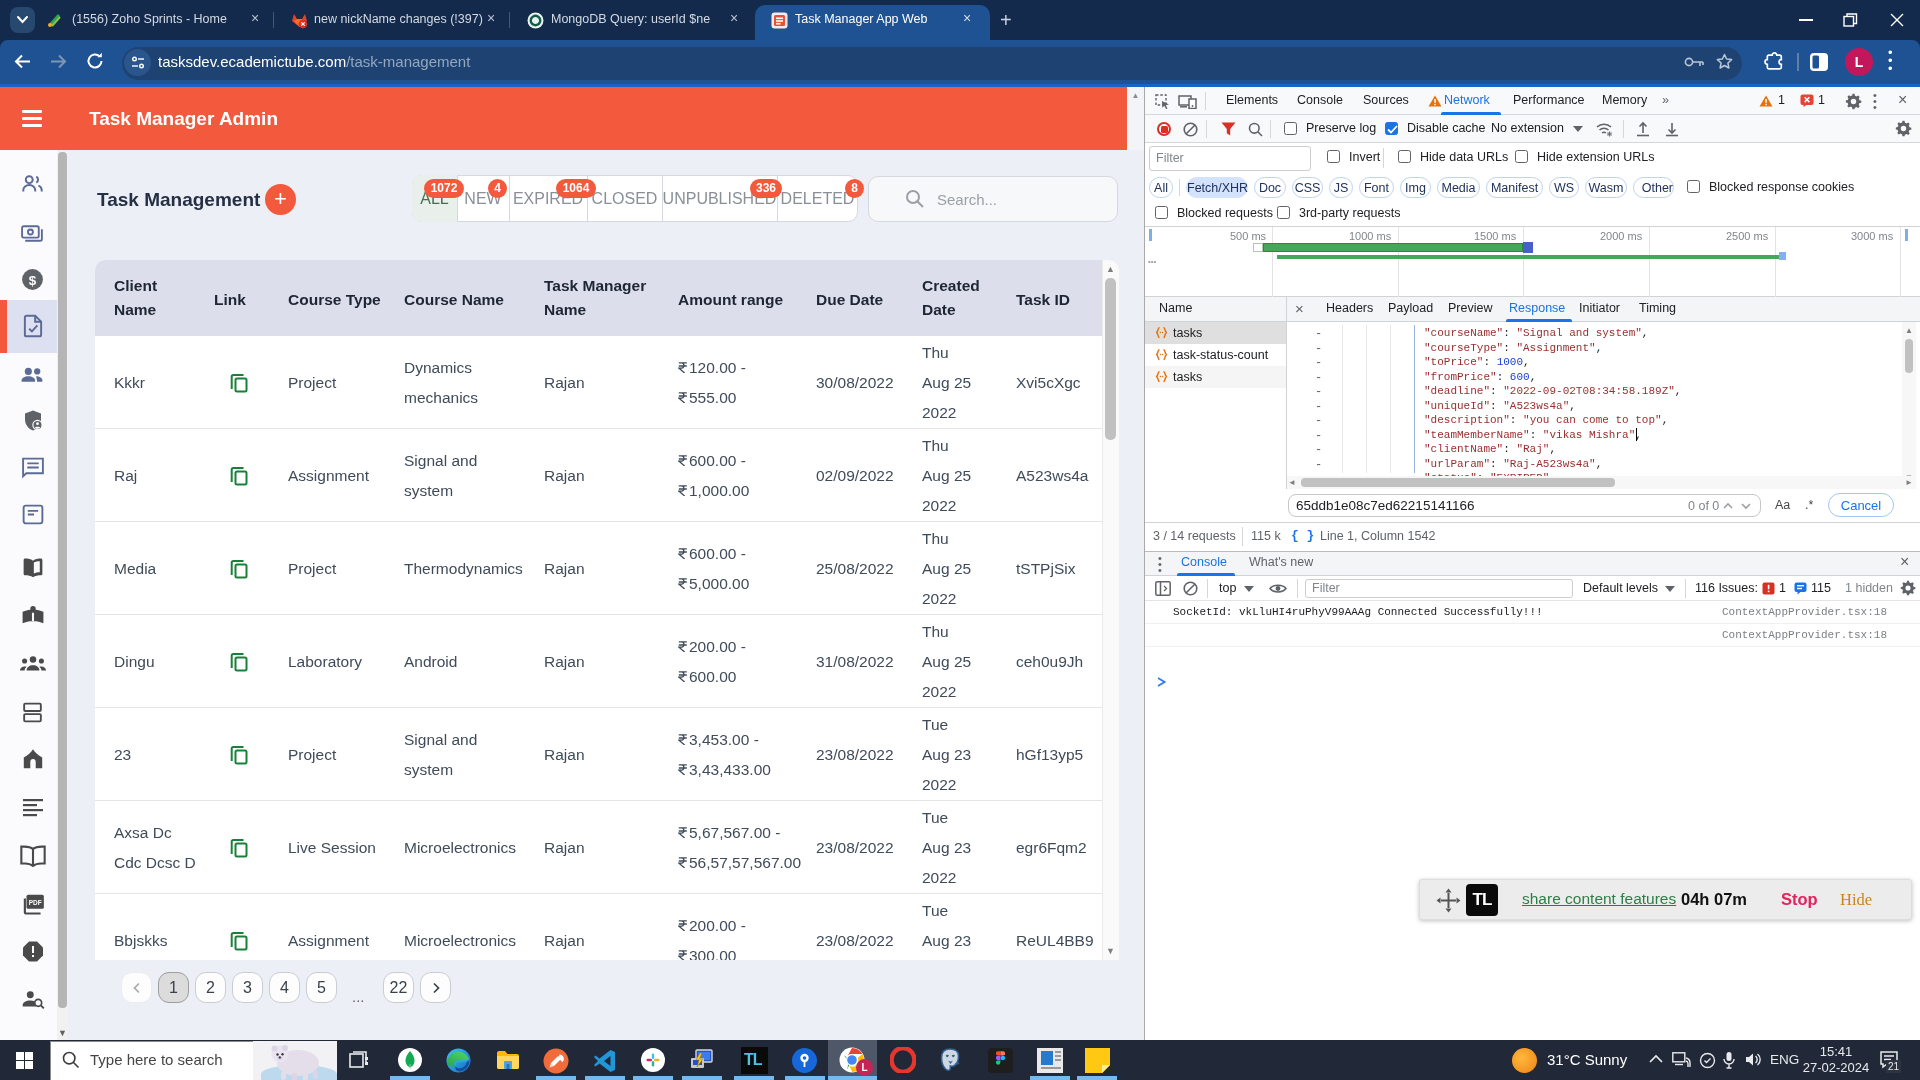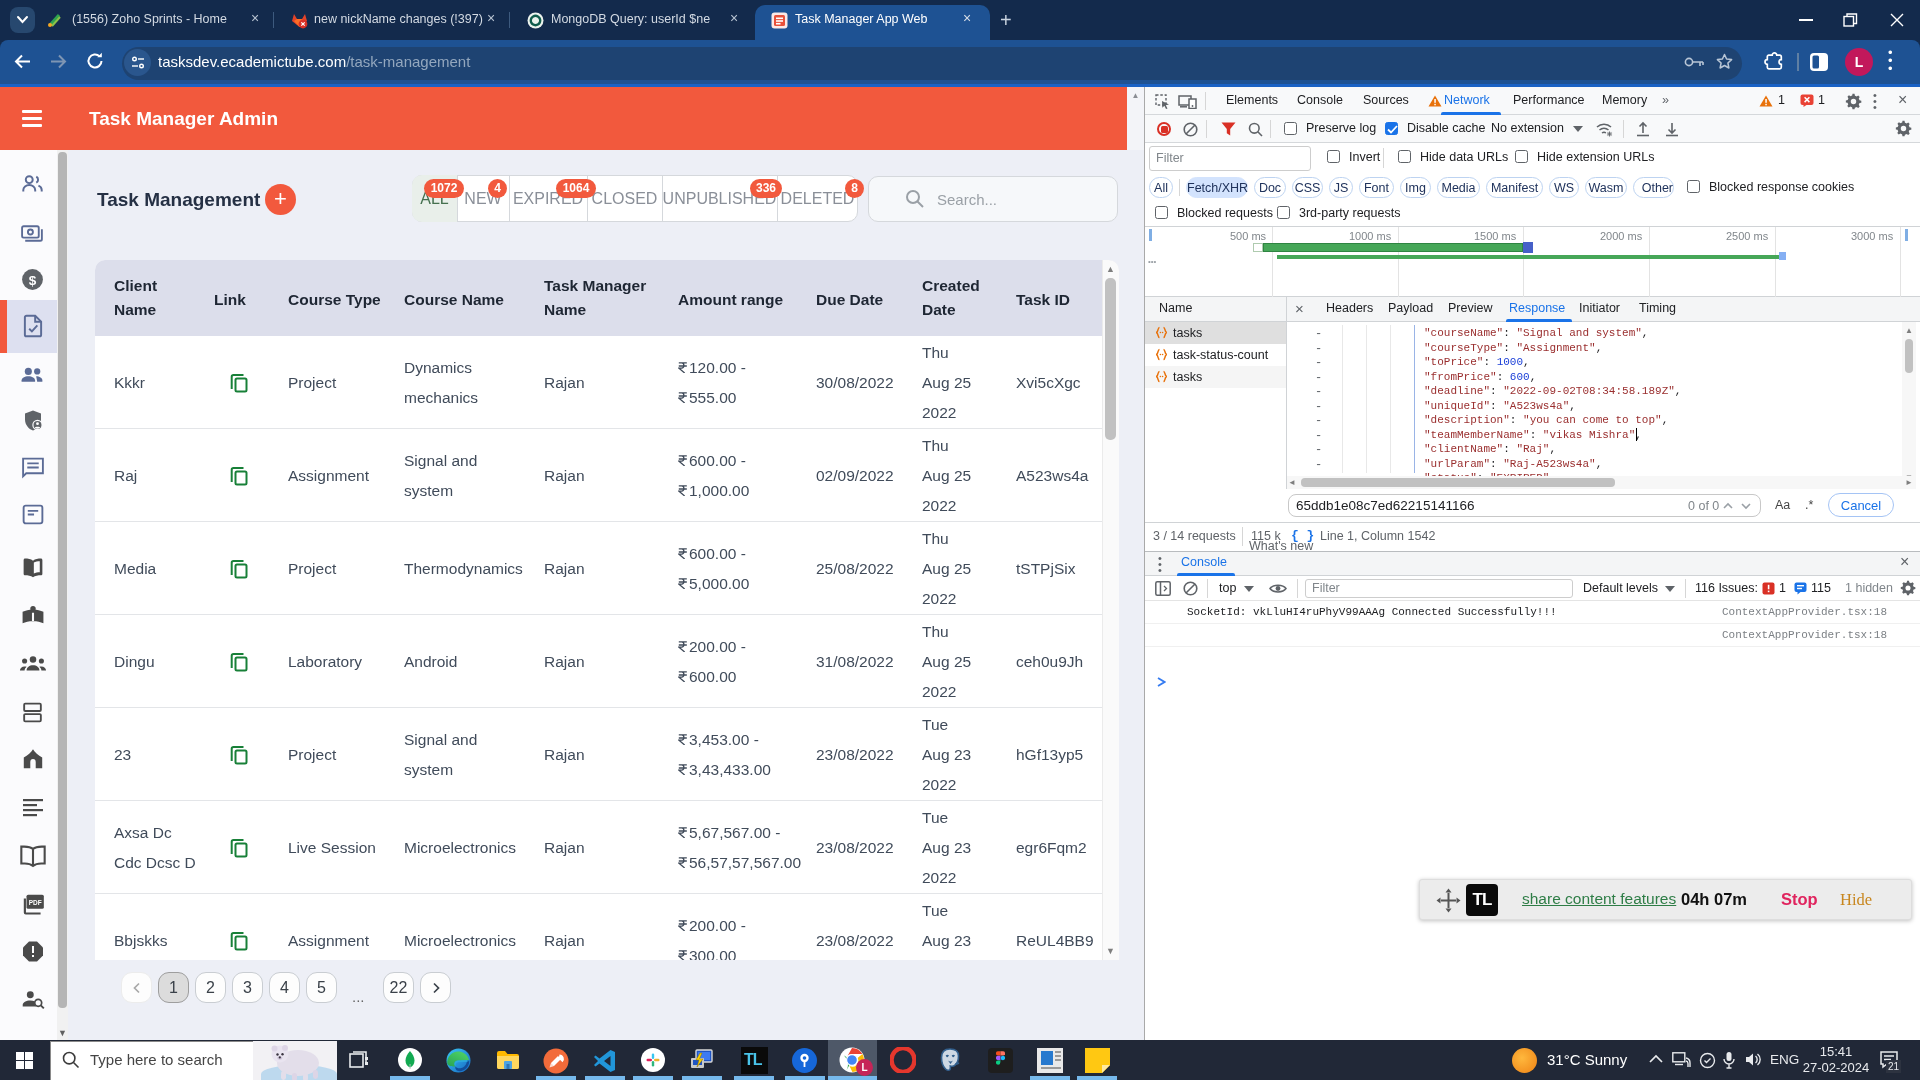--- a/index.html
+++ b/index.html
@@ -675,21 +675,21 @@
     <div class="dt-txt" style="left:8px;top:442px;font-size:12.5px;color:#5F6368;">3 / 14 requests</div>
     <div class="vsep" style="left:97px;top:440px;height:19px;"></div>
     <div class="dt-txt" style="left:106px;top:442px;font-size:12.5px;color:#5F6368;">115 k</div>
     <div class="dt-txt mono" style="left:146px;top:441px;font-size:13px;color:#1A73E8;font-weight:700;">{ }</div>
     <div class="dt-txt" style="left:175px;top:442px;font-size:12.5px;color:#5F6368;">Line 1, Column 1542</div>
 
     <div class="dtrow" style="top:464px;height:25px;background:#F4F5F6;border-top:1px solid #B9BCBF;border-bottom:1px solid #D0D3D6;"></div>
     <div class="abs" style="left:12px;top:468px;color:#5F6368;font-size:11px;line-height:6px;text-align:center;width:6px;">•<br>•<br>•</div>
     <div class="dt-txt" style="left:36px;top:468px;color:#1A73E8;">Console</div>
     <div class="abs" style="left:32px;top:486px;width:58px;height:3px;background:#1A73E8;border-radius:2px 2px 0 0;"></div>
-    <div class="dt-txt" style="left:104px;top:452px;color:#5F6368;">What's new</div>
+    <div class="dt-txt" style="left:104px;top:468px;color:#5F6368;">What's new</div>
     <div class="dt-txt" style="left:755px;top:466px;color:#5F6368;font-size:16px;">×</div>
 
     <div class="dtrow" style="top:489px;height:25px;background:#fff;border-bottom:1px solid #E4E4E4;"></div>
     <svg class="abs" style="left:10px;top:494px;" width="16" height="15" viewBox="0 0 16 15">
         <rect x="0.8" y="0.8" width="14.4" height="13.4" rx="1.5" fill="none" stroke="#5F6368" stroke-width="1.5"></rect>
         <line x1="5.5" y1="1" x2="5.5" y2="14" stroke="#5F6368" stroke-width="1.5"></line>
         <path d="M9 5 L11.5 7.5 L9 10" fill="none" stroke="#5F6368" stroke-width="1.3"></path>
       </svg>
     <svg class="abs" style="left:38px;top:494px;" width="15" height="15" viewBox="0 0 15 15">
         <circle cx="7.5" cy="7.5" r="6.3" fill="none" stroke="#5F6368" stroke-width="1.6"></circle>
@@ -727,21 +727,21 @@
       </svg>
     <div class="dt-txt" style="left:666px;top:494px;">115</div>
     <div class="dt-txt" style="left:700px;top:494px;color:#80868B;">1 hidden</div>
     <svg class="abs" style="left:755px;top:493px;" width="16" height="16" viewBox="0 0 20 20">
         <g fill="#5F6368">
           <path d="M8.8 1 h2.4 l0.5 2.2 a7 7 0 0 1 1.9 0.8 l2-1.1 1.7 1.7-1.1 2 a7 7 0 0 1 0.8 1.9 l2.2 0.5 v2.4 l-2.2 0.5 a7 7 0 0 1-0.8 1.9 l1.1 2-1.7 1.7-2-1.1 a7 7 0 0 1-1.9 0.8 L11.2 19 H8.8 l-0.5-2.2 a7 7 0 0 1-1.9-0.8 l-2 1.1-1.7-1.7 1.1-2 a7 7 0 0 1-0.8-1.9 L1 11.2 V8.8 l2.2-0.5 a7 7 0 0 1 0.8-1.9 l-1.1-2 1.7-1.7 2 1.1 a7 7 0 0 1 1.9-0.8 Z M10 6.8 a3.2 3.2 0 1 0 0 6.4 a3.2 3.2 0 0 0 0-6.4 Z" fill-rule="evenodd"></path>
         </g>
       </svg>
 
     <div class="dtrow mono" style="top:514px;height:23px;border-bottom:1px solid #F0F0F0;font-size:11px;line-height:23px;">
-        <span style="position:absolute;left:42px;text-align:center;">SocketId: vkLluHI4ruPhyV99AAAg Connected Successfully!!!</span>
+        <span style="position:absolute;left:28px;text-align:center;">SocketId: vkLluHI4ruPhyV99AAAg Connected Successfully!!!</span>
         <span style="position:absolute;right:34px;color:#7C8085;">ContextAppProvider.tsx:18</span>
       </div>
     <div class="dtrow mono" style="top:537px;height:23px;border-bottom:1px solid #F0F0F0;font-size:11px;line-height:23px;">
         <span style="position:absolute;right:34px;color:#7C8085;">ContextAppProvider.tsx:18</span>
       </div>
     <svg class="abs" style="left:12px;top:590px;" width="9" height="10" viewBox="0 0 9 10">
         <path d="M1 1 L7.5 5 L1 9" fill="none" stroke="#367CF1" stroke-width="1.8"></path>
       </svg>
   </div>
 

